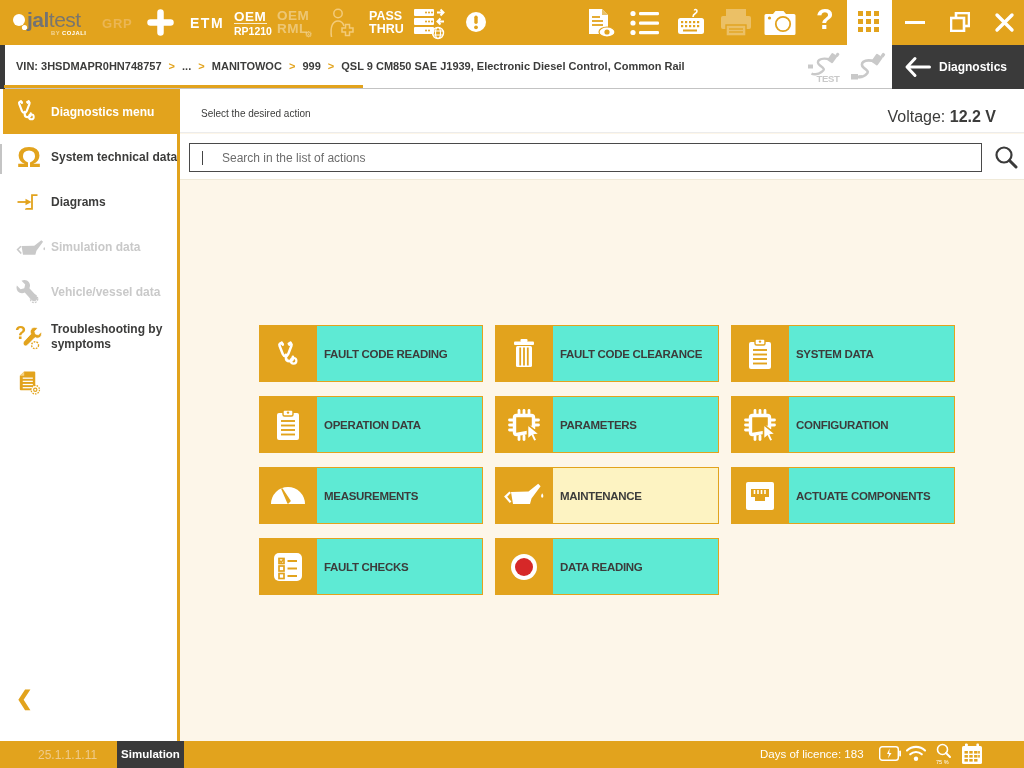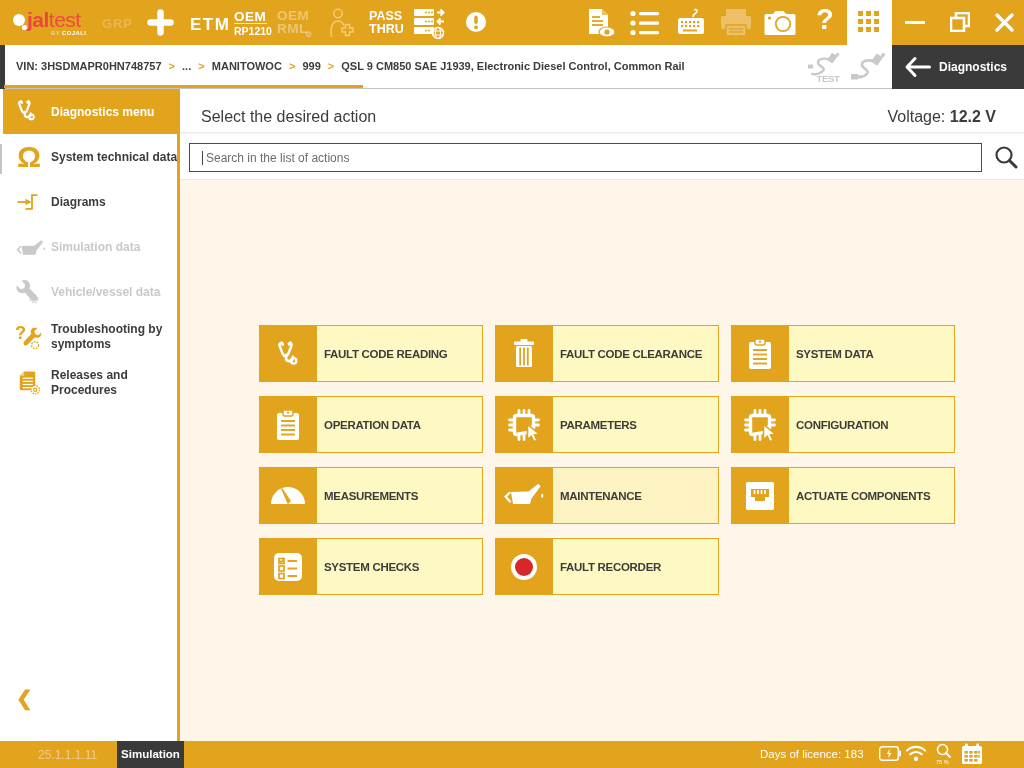--- a/index.html
+++ b/index.html
@@ -25,27 +25,27 @@
 #sidebar .lbl { position:absolute; left:48px; top:50%; transform:translateY(-50%); font-size:12px; font-weight:bold; color:#3C3C3B; line-height:15px; }
 #sidebar .active { background:#E2A31D; }
 #sidebar .active .lbl { color:#fff; }
 #sidebar .dis .lbl { color:#c9c9c9; }
 #sidedivider { position:absolute; left:177px; top:89px; width:3px; height:652px; background:#E2A31D; }
 #scrollbar { position:absolute; left:0; top:144px; width:2px; height:30px; background:#c4c4c4; }
 #collapse { position:absolute; left:16px; top:686px; font-size:20px; font-weight:bold; color:#E2A31D; }
 
 #content { position:absolute; left:180px; top:89px; width:844px; height:652px; background:#FDF6E9; }
 #chead { position:absolute; left:180px; top:89px; width:844px; height:44px; background:#fff; border-bottom:1px solid #ececec; }
-#chead .t1 { position:absolute; left:21px; top:19px; font-size:16px; color:#3C3C3B; }
+#chead .t1 { position:absolute; left:21px; top:19px; font-size:10px; color:#3C3C3B; }
 #chead .t2 { position:absolute; right:28px; top:19px; font-size:16px; color:#3C3C3B; }
 #csearch { position:absolute; left:180px; top:134px; width:844px; height:46px; background:#fff; border-bottom:1px solid #f0ead9; }
 #sbox { position:absolute; left:9px; top:9px; width:793px; height:29px; background:#fff; border:1px solid #4a4a4a; }
-#sbox .ph { position:absolute; left:12px; top:7px; font-size:12px; color:#6c6c6c; border-left:1px solid #444; padding-left:3px; }
-
-.tile { position:absolute; width:224px; height:57px; background:#fef9c3; border:1px solid #E2A31D; }
+#sbox .ph { position:absolute; left:12px; top:7px; font-size:12px; color:#6c6c6c; border-left:1px solid #444; padding-left:19px; }
+
+.tile { position:absolute; width:224px; height:57px; background:#5eead4; border:1px solid #E2A31D; }
 .tile .sq { position:absolute; left:-1px; top:-1px; width:58px; height:57px; background:#E2A31D; }
 .tile .tl { position:absolute; left:64px; top:50%; transform:translateY(-50%); font-size:11.5px; font-weight:bold; color:#3C3C3B; letter-spacing:-0.3px; }
 .tile .sq svg { position:absolute; left:50%; top:50%; transform:translate(-50%,-50%); }
 .tile.hl { background:#FDF3C2; }
 
 #botbar { position:absolute; left:0; top:741px; width:1024px; height:27px; background:#E2A31D; }
 #ip { position:absolute; left:38px; top:748px; font-size:12px; color:#EFCB8B; }
 #sim { position:absolute; left:117px; top:741px; width:67px; height:27px; background:#3a3a3a; color:#fff; font-size:11.5px; font-weight:bold; padding-top:7px; text-align:center; }
 #days { position:absolute; left:760px; top:748px; font-size:11.5px; color:#fff; }
 #clock { position:absolute; left:994px; top:748px; font-size:10.5px; color:#fff; letter-spacing:0.3px;margin-left:32px; }
@@ -216,50 +216,50 @@
             <rect x="9" y="24.5" width="5" height="5"></rect>
           </g>
           <g stroke="#E2A31D" stroke-width="2">
             <line x1="17.5" y1="12" x2="27" y2="12"></line>
             <line x1="17.5" y1="19.5" x2="27" y2="19.5"></line>
             <line x1="17.5" y1="27" x2="27" y2="27"></line>
           </g>
           <path d="M9.5 11.5 l1.7 1.7 l2.6 -3.2" fill="none" stroke="#E2A31D" stroke-width="1.6"></path>
         </svg>
   </div>
-      <div class="tl">SYSTEM CHECKS</div>
+      <div class="tl">FAULT CHECKS</div>
     </div>
   <div class="tile" style="left:495px;top:538px">
       <div class="sq">
     <svg width="36" height="36" viewBox="0 0 36 36">
           <circle cx="18" cy="18" r="13" fill="#fff"></circle>
           <circle cx="18" cy="18" r="9" fill="#D62828"></circle>
         </svg>
   </div>
-      <div class="tl">FAULT RECORDER</div>
+      <div class="tl">DATA READING</div>
     </div>
 
   <div id="topbar"></div>
   <div id="tab"></div>
   <div id="tb-items">
 
     <svg class="abs" style="left:10px;top:11px" width="20" height="22" viewBox="0 0 20 22">
         <circle cx="9" cy="9" r="6" fill="#fff"></circle>
         <circle cx="14.5" cy="16.5" r="2.6" fill="#fff"></circle>
       </svg>
-    <div class="abs" style="left:27px;top:8px;color:#ef4444;font-size:21px;font-weight:bold;letter-spacing:-0.5px">jal<span style="font-weight:normal;opacity:.95">test</span></div>
+    <div class="abs" style="left:27px;top:8px;color:#737373;font-size:21px;font-weight:bold;letter-spacing:-0.5px">jal<span style="font-weight:normal;opacity:.95">test</span></div>
     <div class="abs" style="left:51px;top:30px;color:#fff;font-size:5.8px;font-weight:bold;letter-spacing:0.5px"><span style="opacity:.55">BY</span> COJALI</div>
 
     <div class="tbtxt" style="left:102px;top:16px;font-size:13px;color:#EBB654;letter-spacing:0.8px">GRP</div>
 
     <svg class="abs" style="left:147px;top:9px" width="27" height="27" viewBox="0 0 27 27">
         <path d="M13.5 3.5 v20 M3.5 13.5 h20" stroke="#fff" stroke-width="6.5" stroke-linecap="round"></path>
       </svg>
 
-    <div class="tbtxt" style="left:190px;top:15px;font-size:17px;letter-spacing:1.5px">ETM</div>
+    <div class="tbtxt" style="left:190px;top:15px;font-size:14px;letter-spacing:1.5px">ETM</div>
 
     <div class="tbtxt" style="left:234px;top:9px;font-size:13.5px;letter-spacing:0.5px">OEM</div>
     <div class="abs" style="left:234px;top:23px;width:33px;border-top:1px solid rgba(255,255,255,.8)"></div>
     <div class="tbtxt" style="left:234px;top:25px;font-size:10.5px">RP1210</div>
 
     <div class="tbtxt" style="left:277px;top:8px;font-size:13.5px;opacity:.38;letter-spacing:0.5px">OEM</div>
     <div class="tbtxt" style="left:277px;top:21px;font-size:13.5px;opacity:.38;letter-spacing:0.5px">RML</div>
     <div class="tbtxt" style="left:305px;top:30px;font-size:8px;opacity:.38">⚙</div>
 
     <svg class="abs" style="left:325px;top:7px" width="30" height="32" viewBox="0 0 30 32">
@@ -462,21 +462,20 @@
             <path d="M9.5 2.5 L5 7 h4.5 Z" fill="#F6D488"></path>
             <g stroke="#fff" stroke-width="1.3">
               <line x1="8" y1="9.5" x2="18.5" y2="9.5"></line>
               <line x1="8" y1="12.8" x2="18.5" y2="12.8"></line>
               <line x1="8" y1="16.1" x2="18.5" y2="16.1"></line>
               <line x1="8" y1="19.4" x2="18.5" y2="19.4"></line>
             </g>
             <circle cx="21" cy="21.5" r="4.4" fill="#fffdf6" stroke="#E2A31D" stroke-width="1.3" stroke-dasharray="1.6 1.1"></circle>
             <circle cx="21" cy="21.5" r="1.7" fill="none" stroke="#E2A31D" stroke-width="1.2"></circle>
           </svg></div>
-        <div class="lbl">Releases and Procedures</div>
     </div>
   </div>
   <div id="sidedivider"></div>
   <div id="scrollbar"></div>
   <div id="collapse">❮</div>
 
   <div id="botbar"></div>
   <div id="ip">25.1.1.1.11</div>
   <div id="sim">Simulation</div>
   <div id="days">Days of licence: 183</div>

